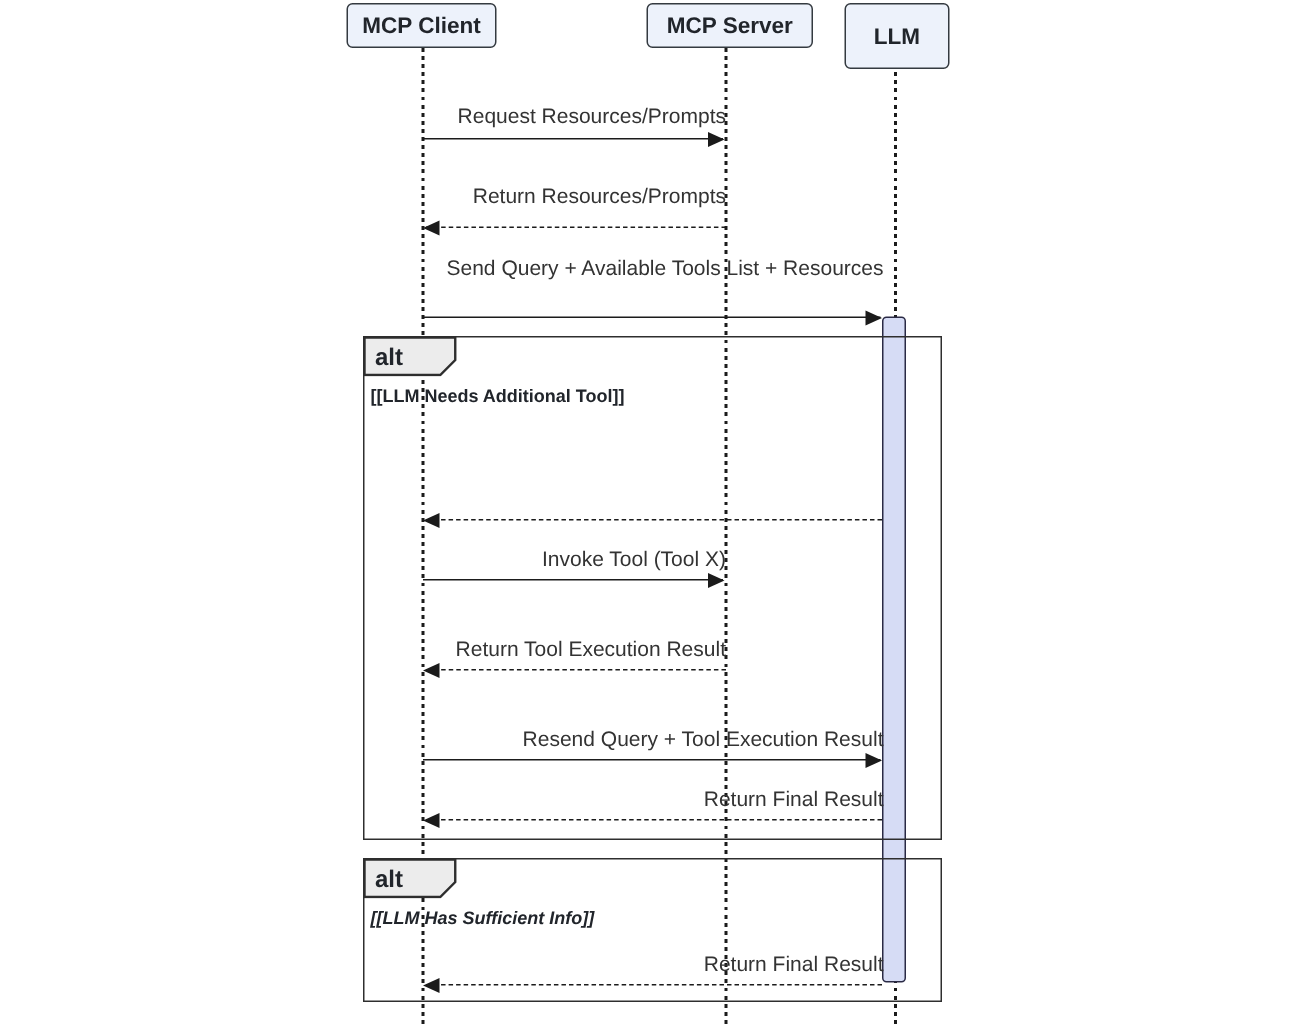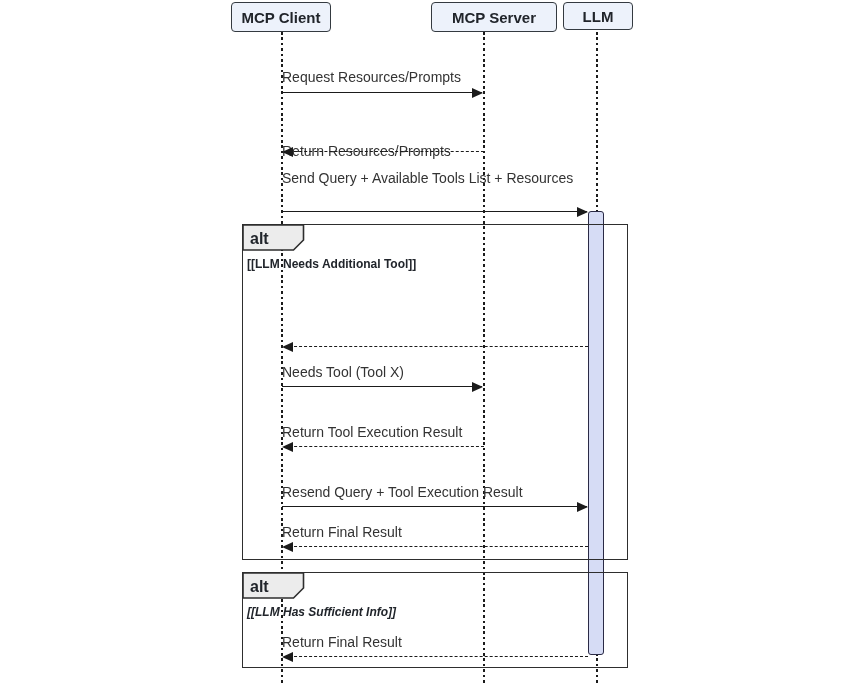--- a/index.html
+++ b/index.html
@@ -42,21 +42,21 @@
   }
   .alt-badge{position:absolute;}
   .alt-badge path{fill:var(--label_fill);stroke:var(--frame_border);stroke-width:1.6;}
   .frame-label-text{
     position:absolute;font-size:16px;font-weight:bold;color:var(--text_dark);
   }
   .guard{
     position:absolute;font-size:12px;font-weight:bold;color:var(--text_dark);white-space:nowrap;
   }
   .m-text{
-    position:absolute;font-size:14px;line-height:18.5px;text-align:left;color:var(--text_color);
+    position:absolute;font-size:14px;line-height:18.5px;text-align:right;color:var(--text_color);
   }
   .m-line{position:absolute;height:0;}
   .m-line.solid{border-top:1.8px solid var(--line_color);}
   .m-line.dashed{border-top:1.8px dashed var(--line_color);}
   .head{position:absolute;width:0;height:0;border-top:5px solid transparent;border-bottom:5px solid transparent;}
   .head.right{border-left:11px solid var(--line_color);}
   .head.left{border-right:11px solid var(--line_color);}
 </style>
 </head>
 <body>
@@ -65,50 +65,50 @@
 
   <div class="lifeline" style="left:281px;top:32px;height:653px;"></div>
   <div class="lifeline" style="left:483px;top:32px;height:653px;"></div>
   <div class="lifeline" style="left:596px;top:32px;height:653px;"></div>
 
   <div class="activation" style="left:588px;top:211px;width:16px;height:444px;"></div>
 
   <div class="actor" style="left:231px;top:2px;width:100px;height:30px;">
     <span>MCP Client</span>
   </div>
-  <div class="actor" style="left:431px;top:2px;width:126px;height:30px;">
+  <div class="actor" style="left:431px;top:2px;width:111px;height:30px;">
     <span>MCP Server</span>
   </div>
-  <div class="actor" style="left:563px;top:2px;width:70px;height:28px;">
+  <div class="actor" style="left:563px;top:2px;width:70px;height:44px;">
     <span>LLM</span>
   </div>
 
   <div class="m-text" style="left:282px;top:68px;width:202px;">Request Resources/Prompts</div>
   <div class="m-line solid" style="left:282px;top:92px;width:200px;"></div>
   <div class="head right" style="left:472px;top:88px;"></div>
 
-  <div class="m-text" style="left:282px;top:142px;width:202px;">Return Resources/Prompts</div>
+  <div class="m-text" style="left:282px;top:121px;width:202px;">Return Resources/Prompts</div>
   <div class="m-line dashed" style="left:284px;top:151px;width:200px;"></div>
   <div class="head left" style="left:282px;top:147px;"></div>
 
   <div class="m-text" style="left:282px;top:169px;width:307px;">Send Query + Available Tools List + Resources</div>
   <div class="m-line solid" style="left:282px;top:211px;width:305px;"></div>
   <div class="head right" style="left:577px;top:207px;"></div>
 
   <div class="frame" style="left:242px;top:224px;width:386px;height:336px;"></div>
   <svg class="alt-badge" style="left:242px;top:224px;" width="63" height="27" viewBox="0 0 63 27">
     <path d="M1,1 H61.5 V16 L51.5,26 H1 Z"></path>
   </svg>
   <div class="frame-label-text" style="left:250px;top:230px;">alt</div>
   <div class="guard" style="left:247px;top:257px;">[[LLM Needs Additional Tool]]</div>
 
   <div class="m-line dashed" style="left:284px;top:346px;width:304px;"></div>
   <div class="head left" style="left:282px;top:342px;"></div>
 
-  <div class="m-text" style="left:282px;top:363px;width:202px;">Needs Tool (Tool X)</div>
+  <div class="m-text" style="left:282px;top:363px;width:202px;">Invoke Tool (Tool X)</div>
   <div class="m-line solid" style="left:282px;top:386px;width:200px;"></div>
   <div class="head right" style="left:472px;top:382px;"></div>
 
   <div class="m-text" style="left:282px;top:423px;width:202px;">Return Tool Execution Result</div>
   <div class="m-line dashed" style="left:284px;top:446px;width:200px;"></div>
   <div class="head left" style="left:282px;top:442px;"></div>
 
   <div class="m-text" style="left:282px;top:483px;width:307px;">Resend Query + Tool Execution Result</div>
   <div class="m-line solid" style="left:282px;top:506px;width:305px;"></div>
   <div class="head right" style="left:577px;top:502px;"></div>

